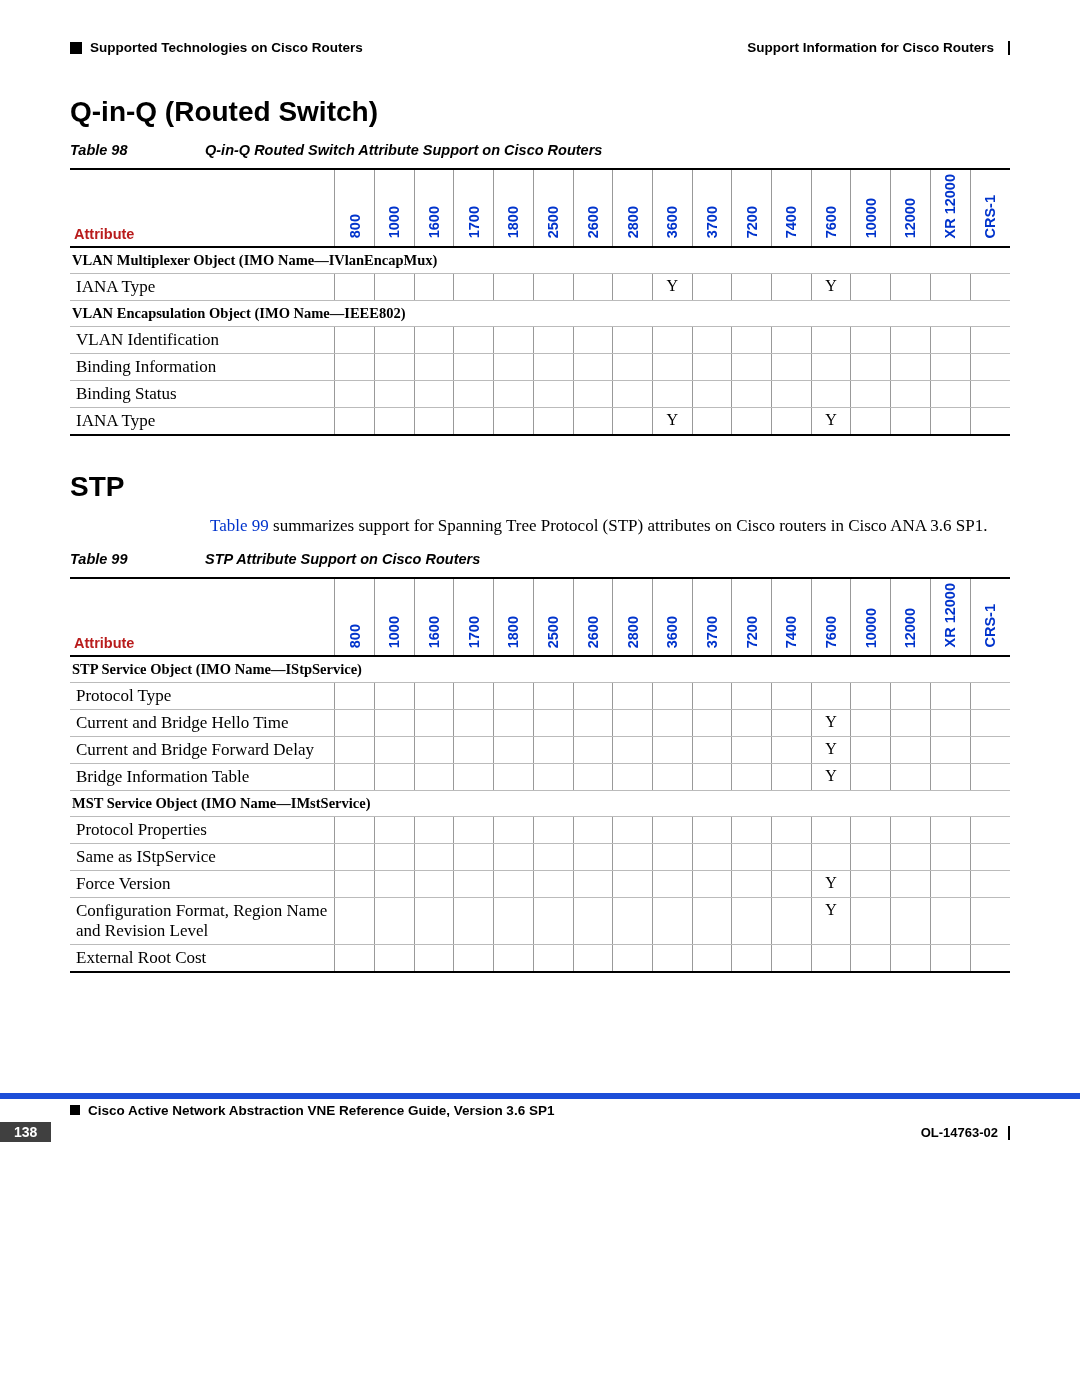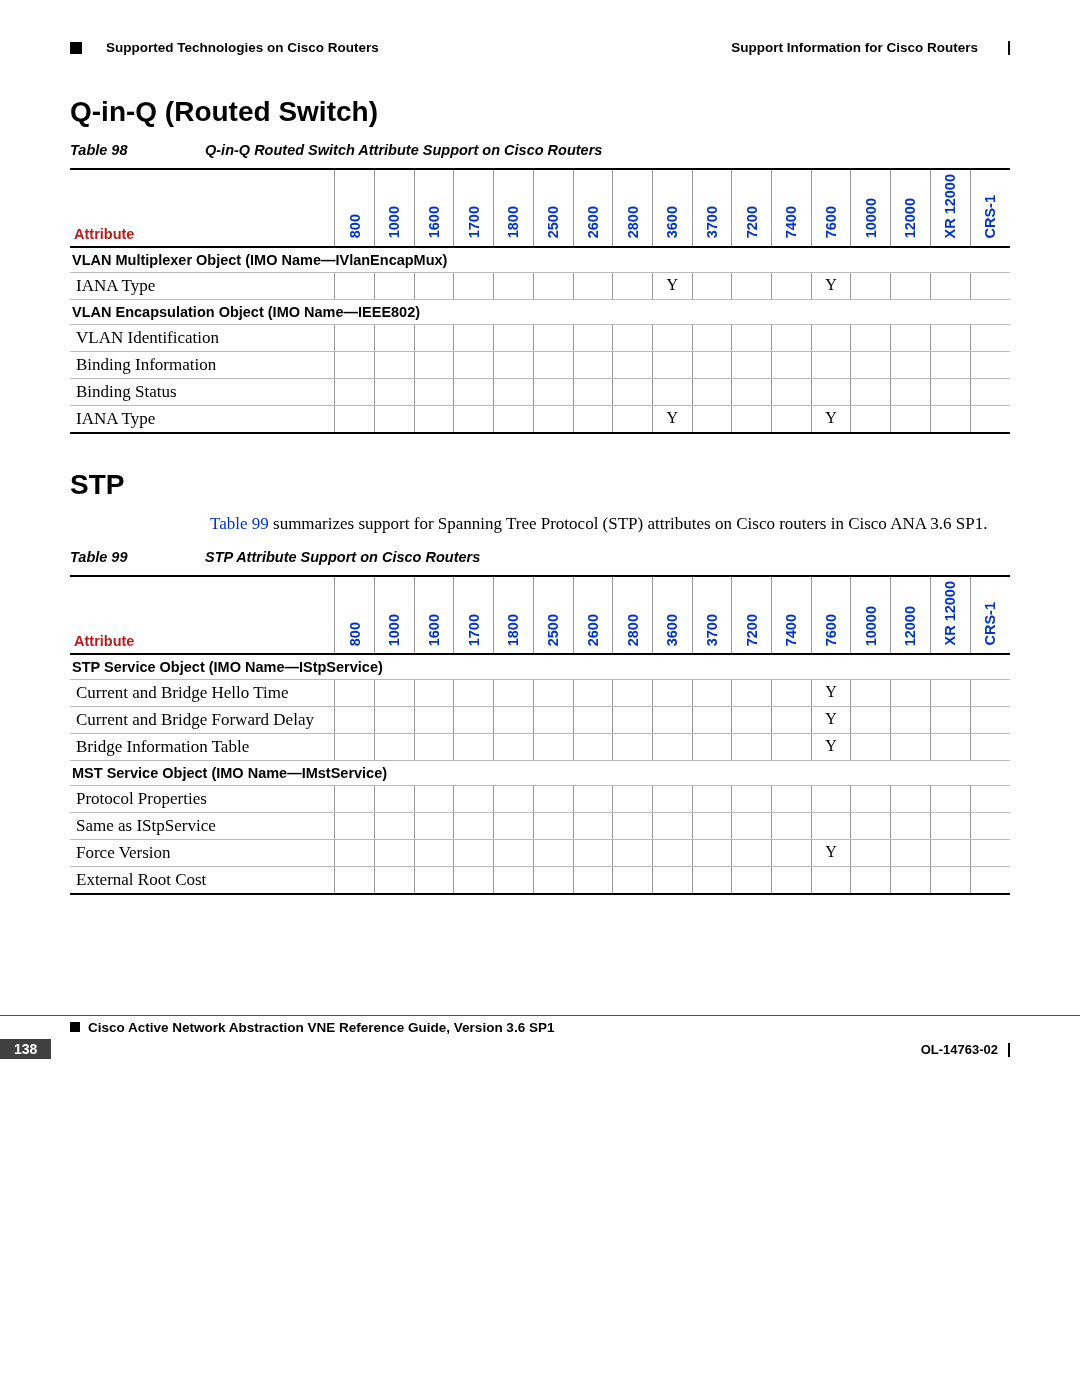--- a/index.html
+++ b/index.html
@@ -15,21 +15,21 @@
   }
   .runhead {
     display: flex;
     justify-content: space-between;
     align-items: center;
     font-family: Arial, Helvetica, sans-serif;
     font-size: 13.5px;
     font-weight: bold;
     padding: 0 0 6px 0;
   }
-  .runhead .left, .runhead .right { display:flex; align-items:center; gap:24px; }
+  .runhead .left, .runhead .right { display:flex; align-items:center; gap:8px; }
   .blackbox { width:12px; height:12px; background:#000; display:inline-block; }
   .section-title {
     font-family: Arial, Helvetica, sans-serif;
     font-size: 28px;
     font-weight: bold;
     margin: 35px 0 12px 0;
   }
   .body-para {
     font-size: 17px;
     line-height: 1.35;
@@ -85,34 +85,34 @@
     border-left:1px solid #999;
     border-right:1px solid #999;
     border-bottom:1px solid #bbb;
     padding:3px 6px;
     height:24px;
     text-align:left;
     vertical-align: top;
   }
   table.attr td.cell { text-align:center; font-family:"Times New Roman",serif; }
   table.attr tr.grouprow td {
-    font-family: Liberation Sans, sans-serif;
+    font-family: Liberation Serif, serif;
     font-weight:bold;
     font-size:14.5px;
     border-left:none !important;
     border-right:none !important;
     border-bottom:1px solid #bbb;
     padding:4px 2px;
   }
   table.attr tbody tr:last-child td { border-bottom:2px solid #000; }
   table.attr td.attrcell { font-family:"Times New Roman",serif; font-size:17px;margin-left:13px; }
   .footer {
     margin-top:90px;
   }
-  .footer-line1 { border-top:1px solid #1d4ed8; display:flex; align-items:center; gap:8px; padding-top:4px;}
+  .footer-line1 { border-top:6px solid #1d4ed8; display:flex; align-items:center; gap:8px; padding-top:4px;}
   .footer-line1 .sq { width:10px; height:10px; background:#000; display:inline-block; margin-left:70px;}
   .footer-title {
     font-family: Arial, Helvetica, sans-serif; font-weight:bold; font-size:13.5px;
   }
   .footer-line2 {
     display:flex; justify-content:space-between; align-items:center; margin-top:4px;
   }
   .pagenum-box {
     background:#404040; color:#fff; font-family:Arial,Helvetica,sans-serif;
     font-weight:bold; font-size:14px; padding:2px 14px;
@@ -295,20 +295,40 @@
             <th class="colhead"><span class="vtxt">12000</span></th>
             <th class="colhead"><span class="vtxt">XR 12000</span></th>
             <th class="colhead"><span class="vtxt">CRS-1</span></th>
           </tr>
         </thead>
         <tbody>
           <tr class="grouprow">
             <td colspan="18">STP Service Object (IMO Name—IStpService)</td>
           </tr>
           <tr>
+            <td class="attrcell">Protocol Type</td>
+            <td class="cell"></td>
+            <td class="cell"></td>
+            <td class="cell"></td>
+            <td class="cell"></td>
+            <td class="cell"></td>
+            <td class="cell"></td>
+            <td class="cell"></td>
+            <td class="cell"></td>
+            <td class="cell"></td>
+            <td class="cell"></td>
+            <td class="cell"></td>
+            <td class="cell"></td>
+            <td class="cell"></td>
+            <td class="cell"></td>
+            <td class="cell"></td>
+            <td class="cell"></td>
+            <td class="cell"></td>
+          </tr>
+          <tr>
             <td class="attrcell">Current and Bridge Hello Time</td>
             <td class="cell"></td>
             <td class="cell"></td>
             <td class="cell"></td>
             <td class="cell"></td>
             <td class="cell"></td>
             <td class="cell"></td>
             <td class="cell"></td>
             <td class="cell"></td>
             <td class="cell"></td>
@@ -399,20 +419,40 @@
             <td class="cell"></td>
             <td class="cell"></td>
             <td class="cell"></td>
             <td class="cell"></td>
             <td class="cell"></td>
             <td class="cell"></td>
             <td class="cell"></td>
           </tr>
           <tr>
             <td class="attrcell">Force Version</td>
+            <td class="cell"></td>
+            <td class="cell"></td>
+            <td class="cell"></td>
+            <td class="cell"></td>
+            <td class="cell"></td>
+            <td class="cell"></td>
+            <td class="cell"></td>
+            <td class="cell"></td>
+            <td class="cell"></td>
+            <td class="cell"></td>
+            <td class="cell"></td>
+            <td class="cell"></td>
+            <td class="cell">Y</td>
+            <td class="cell"></td>
+            <td class="cell"></td>
+            <td class="cell"></td>
+            <td class="cell"></td>
+          </tr>
+          <tr>
+            <td class="attrcell">Configuration Format, Region Name and Revision Level</td>
             <td class="cell"></td>
             <td class="cell"></td>
             <td class="cell"></td>
             <td class="cell"></td>
             <td class="cell"></td>
             <td class="cell"></td>
             <td class="cell"></td>
             <td class="cell"></td>
             <td class="cell"></td>
             <td class="cell"></td>

